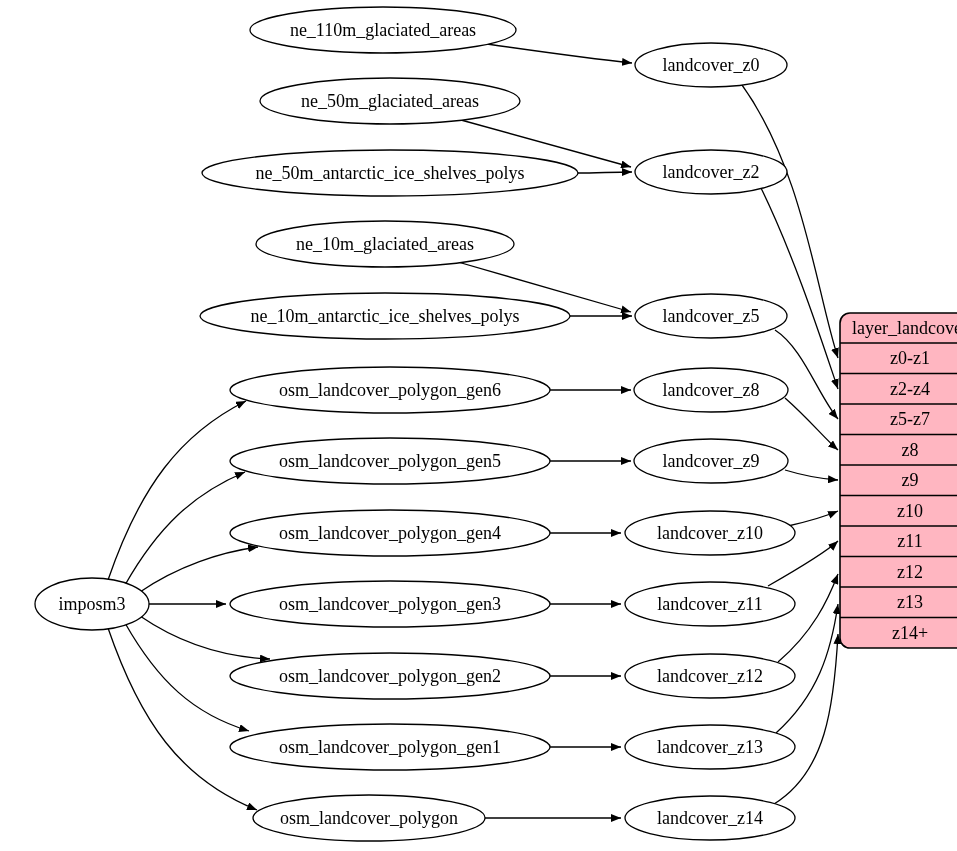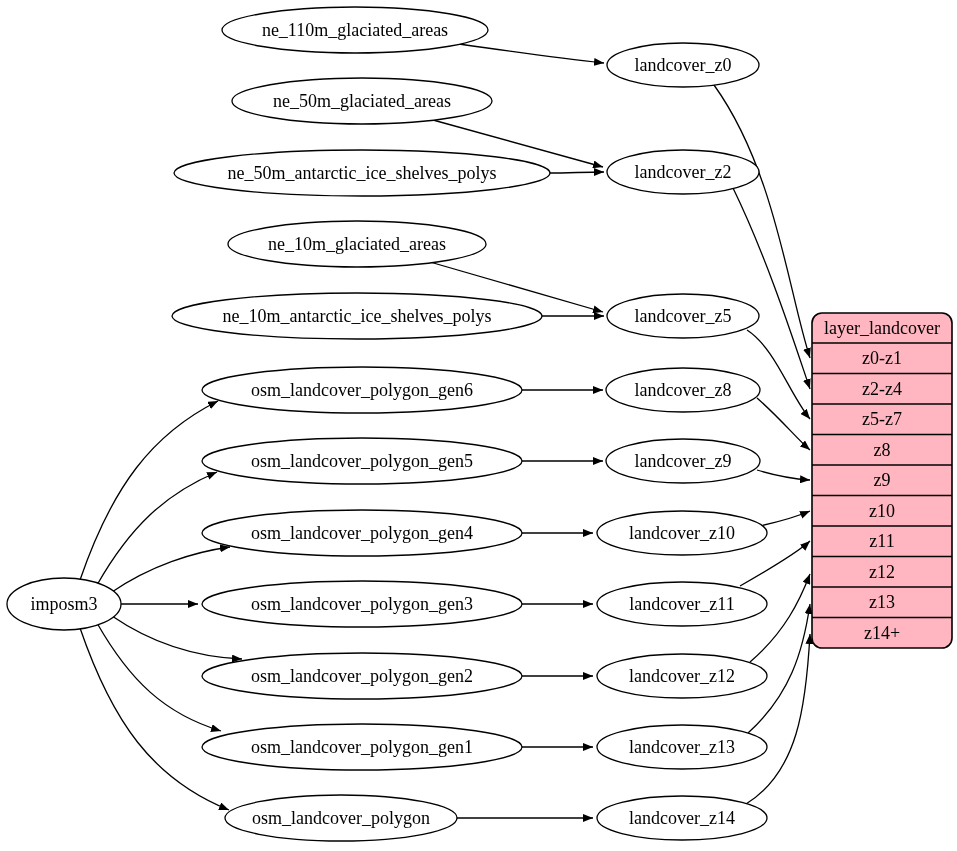--- a/index.html
+++ b/index.html
@@ -4,21 +4,21 @@
 <style>
   html, body {
     margin: 0;
     padding: 0;
     background: #ffffff;
     width: 957px;
     height: 851px;
     overflow: hidden;
     font-family: "Liberation Serif", serif;
   }
-  #canvas { width: 844px; height: 851px; }
+  #canvas { width: 844px; height: 851px; padding-left: 28px; }
   svg text {
     font-family: "Liberation Serif", serif;
     font-size: 18px;
     fill: #000000;
     text-anchor: middle;
   }
   .edge {
     fill: none;
     stroke: #000000;
     stroke-width: 1.3;

